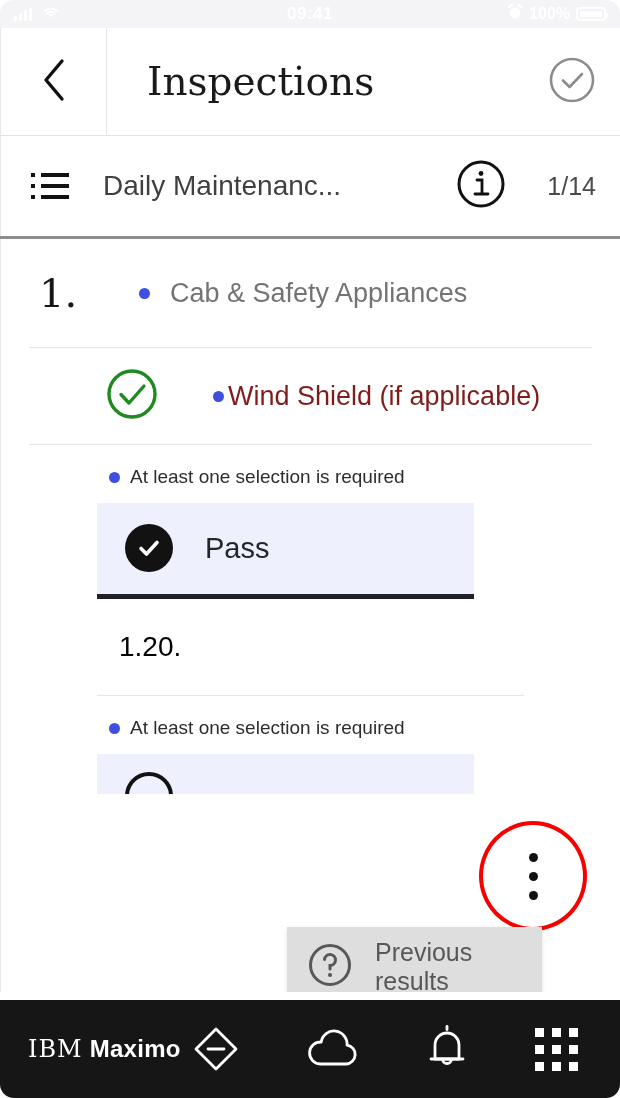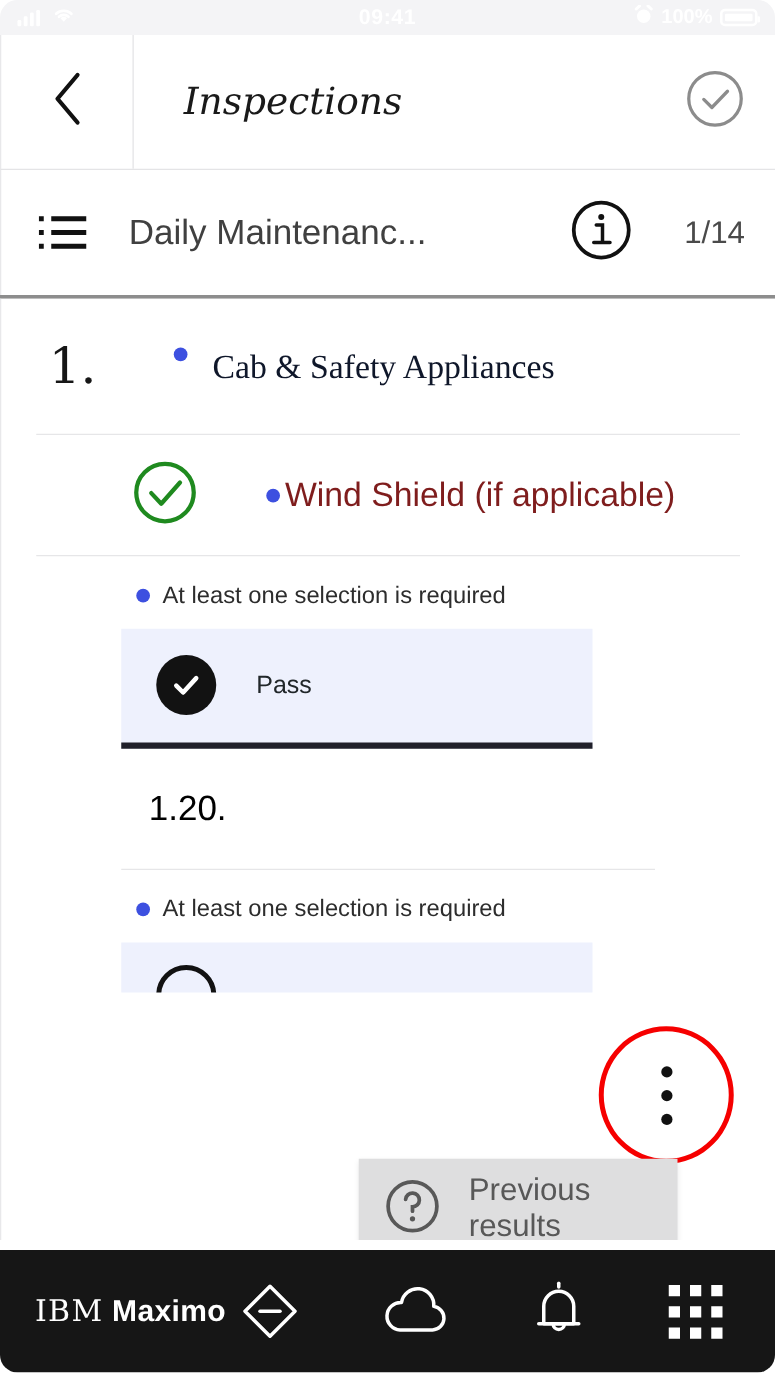--- a/index.html
+++ b/index.html
@@ -57,21 +57,21 @@
     align-items: stretch;
     border-bottom: 1px solid #e4e4e6;
     border-left: 1px solid #e8e8ea;
   }
   .backbtn {
     width: 106px; display: flex; align-items: center; justify-content: center;
     border-right: 1px solid #e4e4e6; cursor: pointer;
   }
   .topbar-title {
     flex: 1; display: flex; align-items: center; padding-left: 40px;
-    font-size: 30px; color: #1a1a1a; font-family: "DejaVu Serif", serif; font-style: italic;
+    font-size: 39px; color: #1a1a1a; font-family: "DejaVu Serif", serif;
   }
   .topbar-action {
     width: 96px; display: flex; align-items: center; justify-content: center;
     cursor: pointer;
   }
 
   
   .subbar {
     height: 100px; background: #ffffff;
     display: flex; align-items: center; padding: 0 24px;
@@ -98,22 +98,22 @@
   .dot { width: 11px; height: 11px; border-radius: 50%; background: #3d50e0; flex: none; }
 
   .section-head {
     display: flex; align-items: center; height: 108px; padding-left: 38px;
   }
   .section-num {
     font-size: 40px; color: #161616; font-family: "DejaVu Serif", serif;
     width: 100px;
   }
   .section-label {
-    display: flex; align-items: flex-start; gap: 20px;
-    font-size: 27px; color: #0f172a; font-family: Liberation Serif, serif;
+    display: flex; align-items: center; gap: 20px;
+    font-size: 27px; color: #737373;
   }
   .hr-light { height: 1px; background: #e6e6e8; margin: 0 28px; }
 
   .task-head {
     display: flex; align-items: center; height: 96px; padding-left: 104px;
   }
   .greencheck { flex: none; margin-right: 54px; }
   .task-label { display: flex; align-items: center; gap: 4px; font-size: 27px; color: #7f1d1d; }
 
   .req-msg {
@@ -132,21 +132,21 @@
   .option.selected { border-bottom: 5px solid #20202a; }
   .option + .option { margin-top: 4px; }
   .radio-on {
     width: 48px; height: 48px; border-radius: 50%; background: #121212;
     display: flex; align-items: center; justify-content: center; flex: none;
   }
   .radio-off {
     width: 48px; height: 48px; border-radius: 50%; border: 4px solid #121212;
     flex: none;
   }
-  .opt-label { margin-left: 32px; font-size: 20px; color: #21272a; }
+  .opt-label { margin-left: 32px; font-size: 29px; color: #21272a; }
 
   
   .kebab-ring {
     position: absolute; left: 478px; top: 582px;
     width: 108px; height: 110px; border: 4px solid #f60000; border-radius: 50%;
     background: #ffffff;
     display: flex; align-items: center; justify-content: center;
     z-index: 6;
   }
   .kebab { display: flex; flex-direction: column; gap: 10px; }

